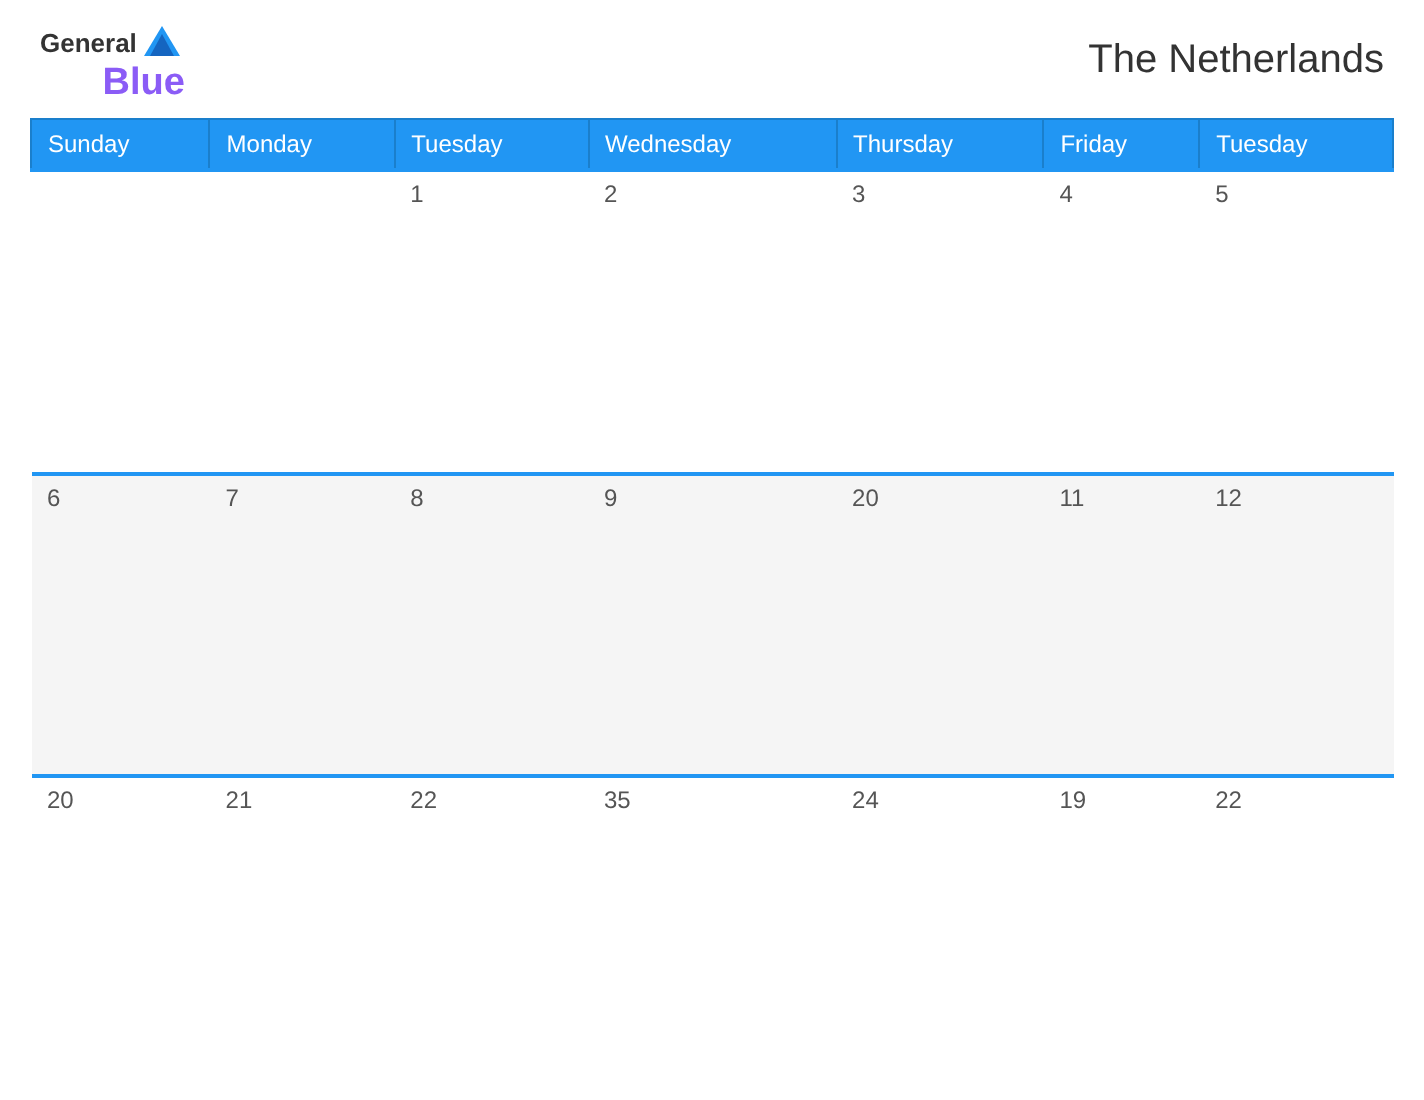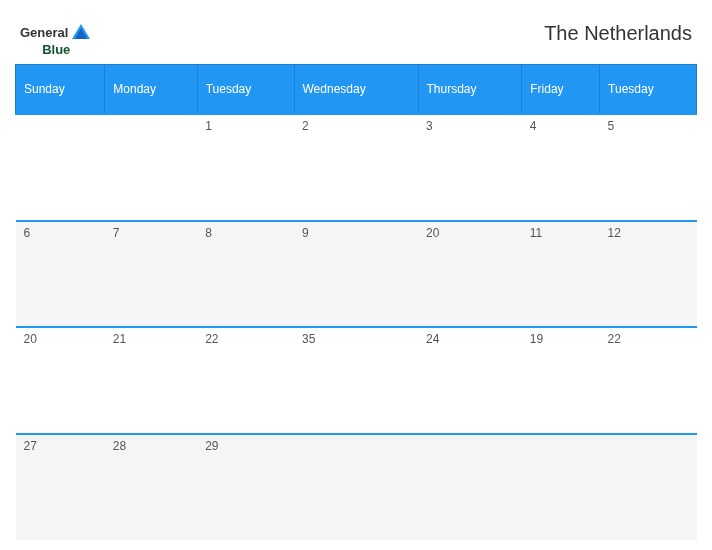--- a/index.html
+++ b/index.html
@@ -24,35 +24,34 @@
       margin-bottom: 8px;
       padding: 0 5px;
     }
     .logo-text-general {
       font-size: 13px;
       font-weight: bold;
       color: #333;
       line-height: 1;
     }
     .logo-text-blue {
-      font-size: 13px;
+      font-size: 19px;
       font-weight: bold;
-      color: #14532d;
+      color: #8b5cf6;
       line-height: 1;
     }
     .logo-icon {
       width: 22px;
       height: 22px;
       margin-left: 2px;
     }
     .logo-wrapper {
       display: flex;
       flex-direction: column;
-      align-items: center;
-      margin-top: 11px;
+      align-items: flex-end;
     }
     .logo-row {
       display: flex;
       align-items: center;
     }
     .month-title {
       font-size: 36px;
       font-weight: normal;
       color: #333;
       font-family: Georgia, serif;
@@ -71,21 +70,21 @@
       border-collapse: collapse;
     }
     .calendar-table thead tr {
       background-color: #2196F3;
     }
     .calendar-table thead th {
       color: #fff;
       font-size: 12px;
       font-weight: normal;
       text-align: left;
-      padding: 17px 8px;
+      padding: 5px 8px;
       border: 1px solid #1a7fcc;
     }
     .calendar-table tbody tr {
       border-top: 2px solid #2196F3;
     }
     .calendar-table tbody td {
       vertical-align: top;
       padding: 4px 8px 2px 8px;
       height: 78px;
       border-right: none;
@@ -198,30 +197,15 @@
           <td>
             <span class="day-number">24</span>
           </td>
           <td>
             <span class="day-number">19</span>
           </td>
           <td>
             <span class="day-number">22</span>
           </td>
         </tr>
-        <tr>
-          <td>
-            <span class="day-number">27</span>
-          </td>
-          <td>
-            <span class="day-number">28</span>
-          </td>
-          <td>
-            <span class="day-number">29</span>
-          </td>
-          <td class="empty-cell"></td>
-          <td class="empty-cell"></td>
-          <td class="empty-cell"></td>
-          <td class="empty-cell"></td>
-        </tr>
       </tbody>
   </table>
 </div>
 
 </body></html>

